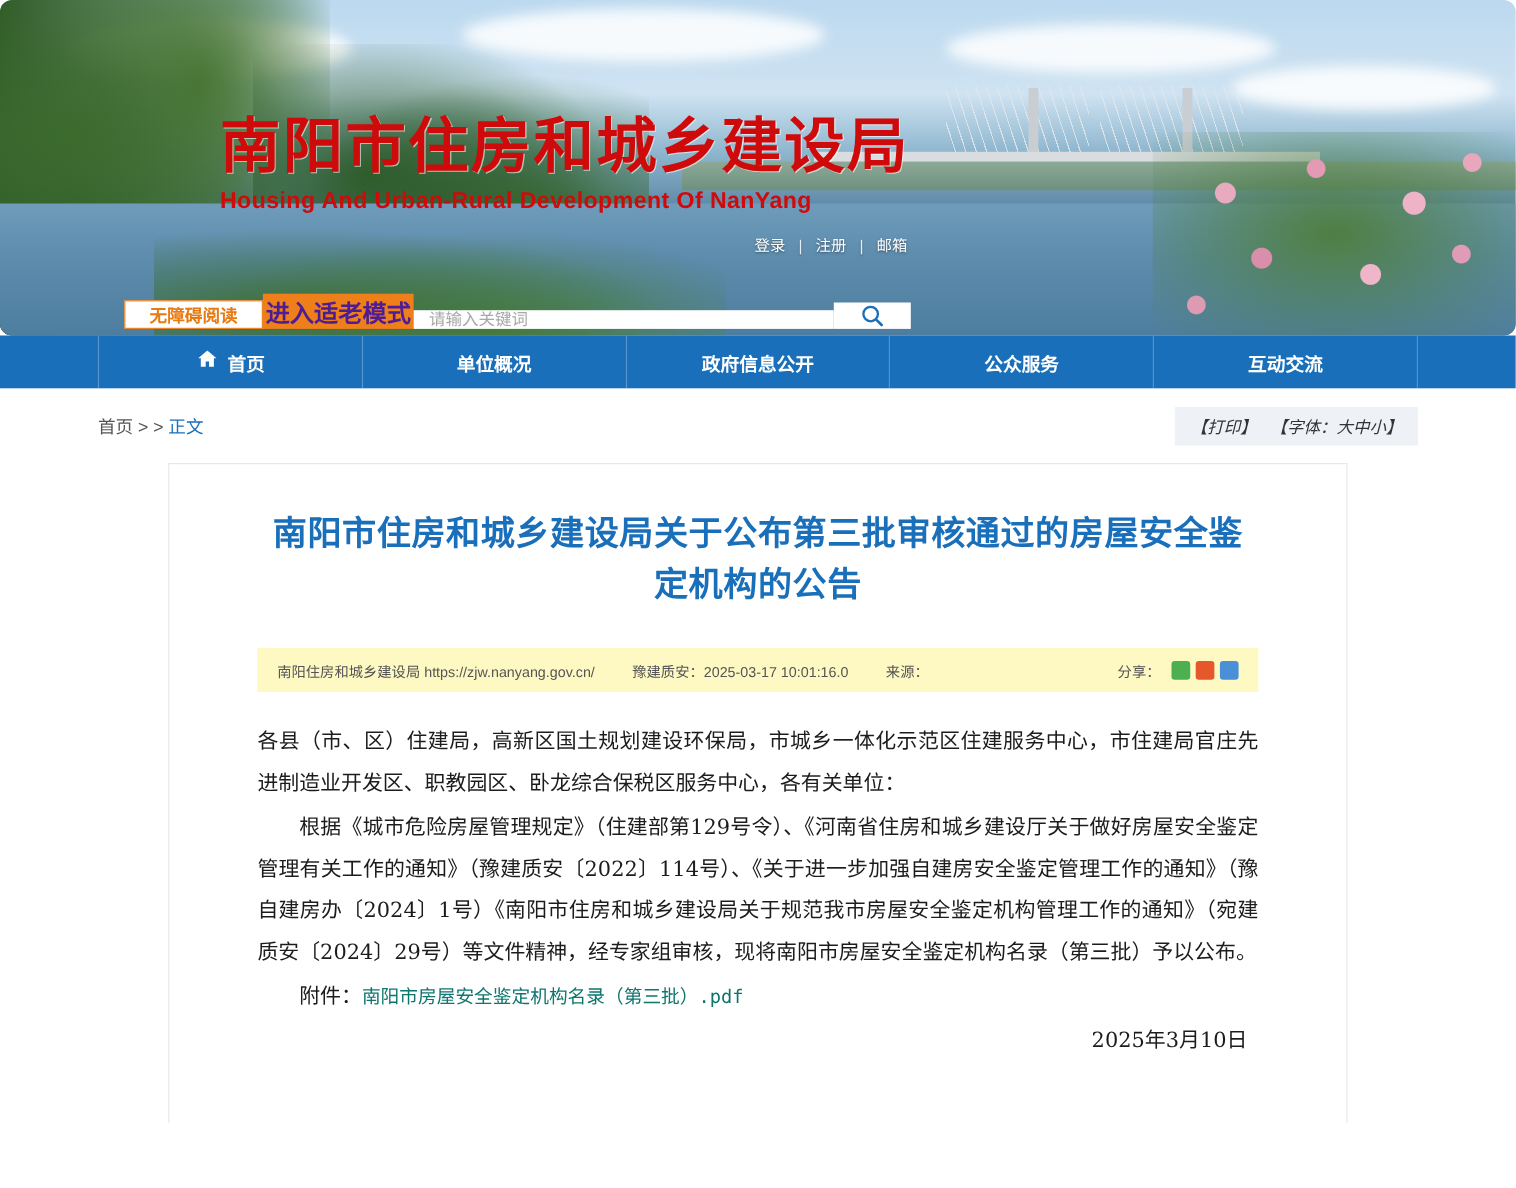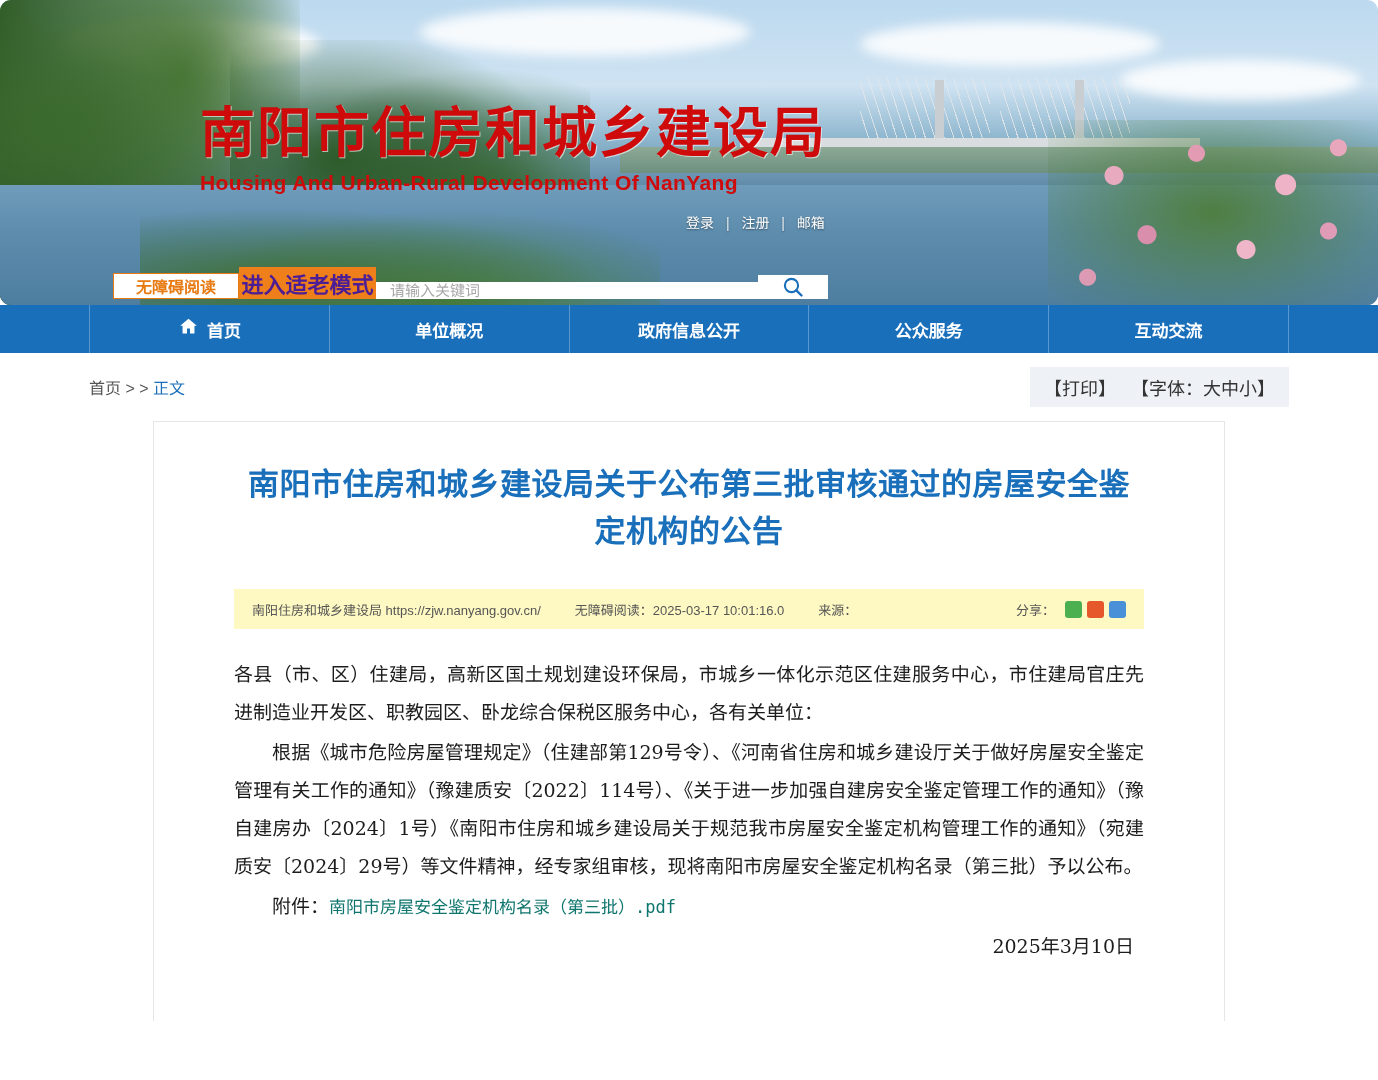--- a/index.html
+++ b/index.html
@@ -158,22 +158,23 @@
 
   
   .crumb-row {
     width: 1200px; margin: 0 auto; height: 68px;
     display: flex; align-items: center; justify-content: space-between;
   }
   .crumb { font-size: 16px; color: #555; }
   .crumb a { color: #555; text-decoration: none; }
   .crumb .cur { color: #1a6fbb; }
   .tools {
-    background: #eef2f6; color: #333; font-size: 18px;
+    background: #eef2f6; color: #333; font-size: 15px;
     padding: 7px 14px;
+    font-style: italic;
   }
 
   
   .article {
     width: 1072px; margin: 0 auto; background: #fff;
     border: 1px solid #e6e6e6; border-bottom: none;
     padding: 40px 80px 20px 80px; min-height: 600px;
   }
   .art-title {
     font-size: 31px; font-weight: bold; color: #1a6fbb;
@@ -291,21 +292,21 @@
     <span>【字体：大中小】</span>
   </div>
 </div>
 
 <div class="article">
   <h1 class="art-title">南阳市住房和城乡建设局关于公布第三批审核通过的房屋安全鉴定机构的公告</h1>
 
   <div class="meta">
     <span class="m-src">南阳住房和城乡建设局 https://zjw.nanyang.gov.cn/</span>
     <span class="m-date">
-      <span>无障碍阅读：</span><span>2025-03-17 10:01:16.0</span>
+      <span>豫建质安：</span><span>2025-03-17 10:01:16.0</span>
     </span>
     <span class="m-from">来源：</span>
     <span class="m-share">分享：</span>
     <span class="share-icons">
       <span class="sicon wechat"></span>
       <span class="sicon weibo"></span>
       <span class="sicon qq"></span>
     </span>
   </div>
 

